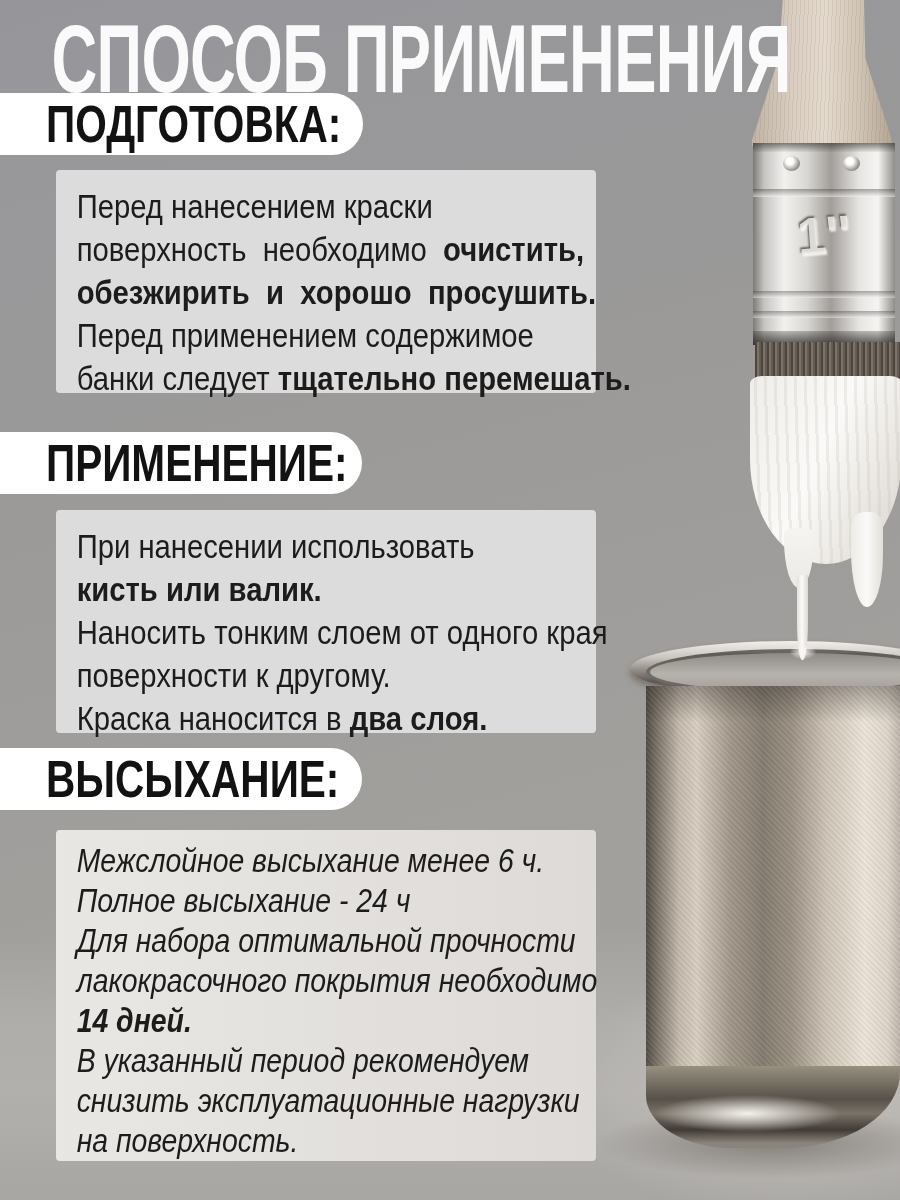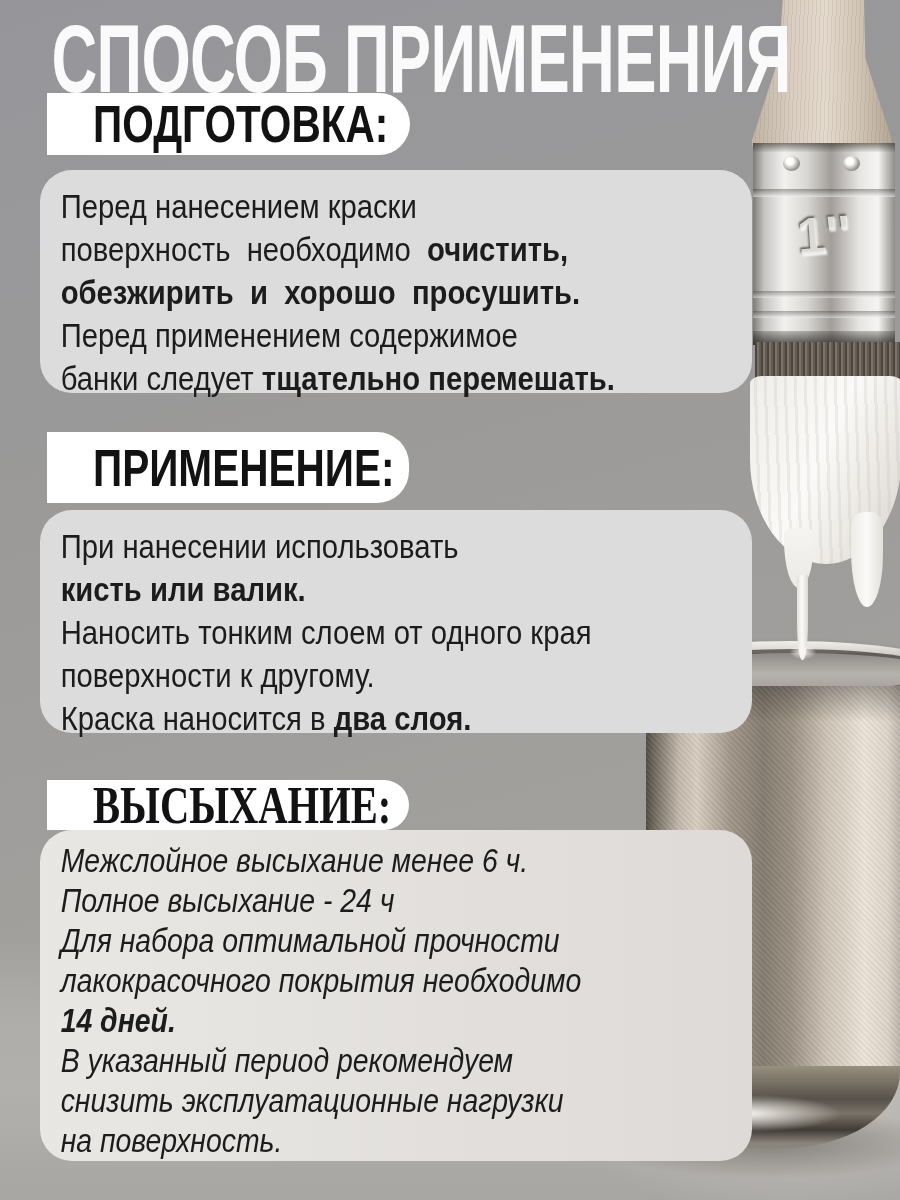--- a/index.html
+++ b/index.html
@@ -71,27 +71,27 @@
     background:linear-gradient(180deg,#8e8a85,#b6b2ac 55%,#a39f99);}
   .rim-splash{position:absolute;left:790px;top:645px;width:26px;height:14px;border-radius:50%;
     background:radial-gradient(#f8f7f4,rgba(248,247,244,0) 75%);}
 
   
   .content{position:absolute;inset:0;z-index:5;}
   .title{position:absolute;left:421px;top:6px;height:106px;line-height:106px;white-space:nowrap;
     font-size:96px;font-weight:700;letter-spacing:-1px;color:var(--title,#fafafa);
     transform:translateX(-50%) scaleX(.66);}
   .badge{position:absolute;left:0;background:var(--badge-bg,#ffffff);
-    border-radius:0 32px 32px 0;display:flex;align-items:center;padding-left:46px;margin-left:47px;}
+    border-radius:0 32px 32px 0;display:flex;align-items:center;padding-left:46px;}
   .badge-text{font-size:52px;font-weight:700;color:var(--badge-text,#121212);
     white-space:nowrap;transform:scaleX(.78);transform-origin:left center;}
   .badge.b1{top:93px;width:317px;height:62px;}
-  .badge.b2{top:432px;width:316px;height:71px;}
-  .badge.b3{top:780px;width:316px;height:50px;font-family:Liberation Serif, serif;}
-  .panel{position:absolute;left:40px;width:712px;background:var(--panel-bg,#dcdcdc);border-radius:32px;}
+  .badge.b2{top:432px;width:316px;height:62px;}
+  .badge.b3{top:748px;width:316px;height:62px;}
+  .panel{position:absolute;left:56px;width:540px;background:var(--panel-bg,#dcdcdc);border-radius:4px;}
   .panel.p1{top:170px;height:223px;}
   .panel.p2{top:510px;height:223px;}
   .panel.p3{top:830px;height:331px;background:linear-gradient(90deg,#e9e7e4,#dddad7);font-style:italic;}
   .panel-text{padding:15px 0 0 24px;color:var(--body-text,#1c1c1c);
     font-size:34px;line-height:43px;transform:scaleX(.86);transform-origin:left top;}
   .panel.p3 .panel-text{font-size:33px;line-height:40px;padding-top:11px;}
   .text-line{white-space:pre;}
   .text-line .b{font-weight:700;}
 </style>
 </head>

